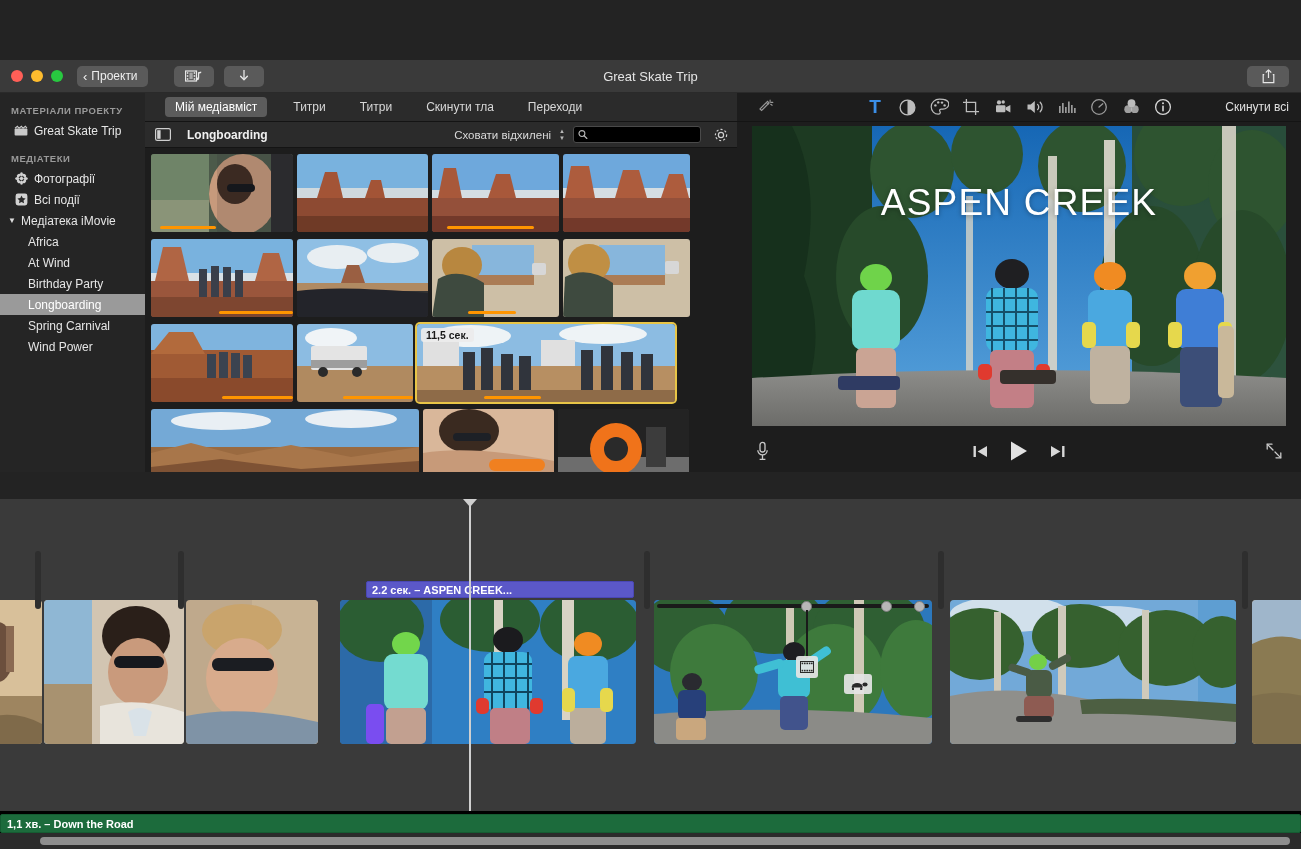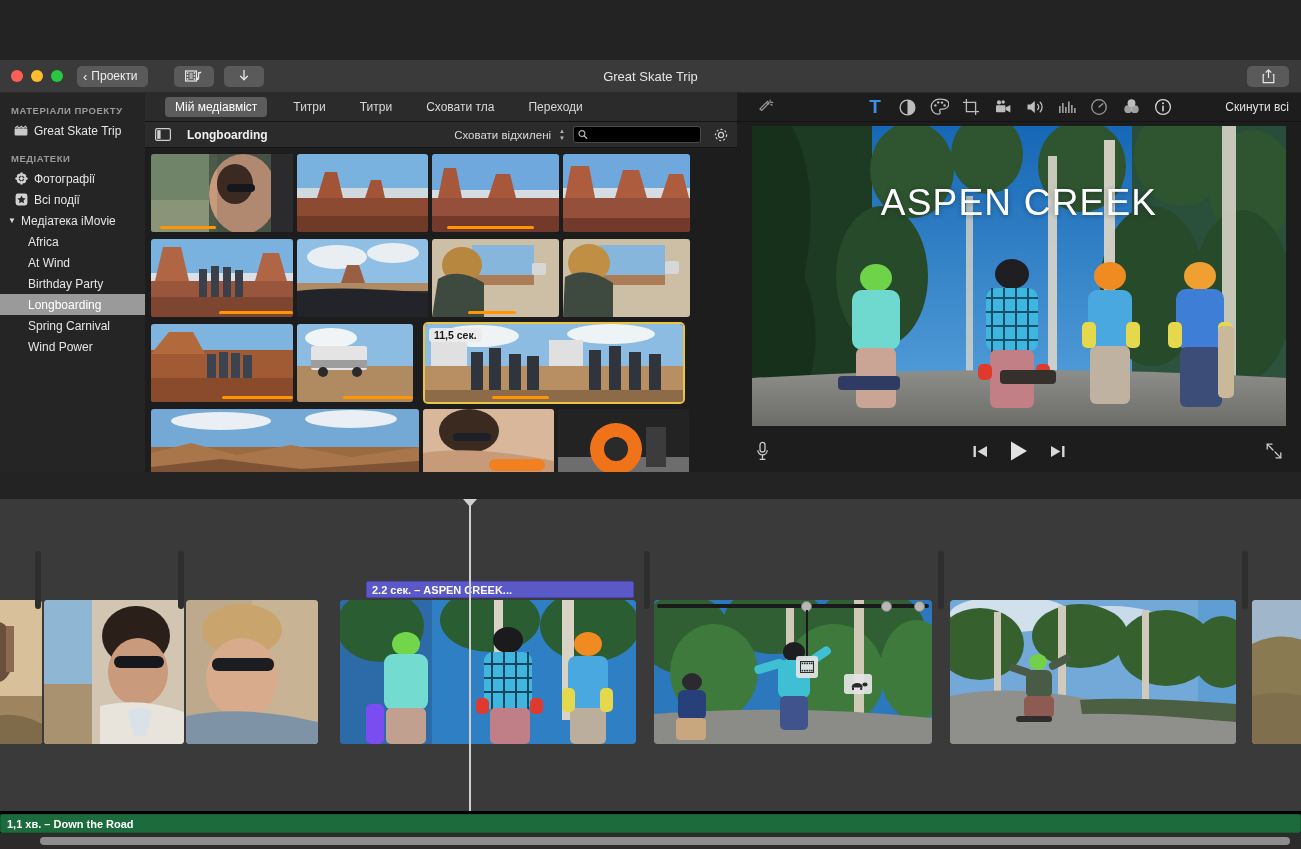--- a/index.html
+++ b/index.html
@@ -84,21 +84,21 @@
     border-radius: 3px; display: flex; align-items: center; padding-left: 4px; gap: 4px;
   }
   .searchbox input {
     background: transparent; border: 0; outline: 0; color: #ddd;
     font-size: 11px; width: 100%; font-family: inherit;
   }
 
   .thumbs { position: relative; height: 324px; overflow: hidden; padding: 6px 0 0 6px; }
   .trow { display: flex; gap: 4px; margin-bottom: 7px; }
   .thumb { position: relative; height: 78px; border-radius: 3px; overflow: hidden; background: #333; }
-  .thumb.sel { box-shadow: 0 0 0 2px #e8c547; margin-left: 8px; }
+  .thumb.sel { box-shadow: 0 0 0 2px #e8c547; }
   .usedbar { position: absolute; left: 18%; bottom: 3px; height: 3.5px; width: 55%; background: #ff9500; border-radius: 2px; }
   .durbadge {
     position: absolute; left: 4px; top: 4px; background: rgba(236,236,236,.92);
     color: #1a1a1a; font-size: 10.5px; padding: 1px 5px; border-radius: 3px; font-weight: 600;
   }
 
   
   .viewer { position: absolute; left: 737px; top: 93px; width: 564px; height: 379px; background: #1d1d1d; }
   .vtoolbar { height: 29px; display: flex; align-items: center; padding: 0 12px; gap: 0; border-bottom: 1px solid #141414;}
   .vicon { width: 32px; height: 29px; display: flex; align-items: center; justify-content: center; color: #bdbdbd; }
@@ -285,21 +285,21 @@
     <div class="side-row child">
       <span>Wind Power</span>
     </div>
   </div>
 
   <div class="browser">
     <div class="tabbar">
       <div class="tab active">Мій медіавміст</div>
       <div class="tab" style="margin-left:12px;">Титри</div>
       <div class="tab" style="margin-left:10px;">Титри</div>
-      <div class="tab" style="margin-left:10px;">Сховати тла</div>
+      <div class="tab" style="margin-left:10px;">Скинути тла</div>
       <div class="tab" style="margin-left:10px;">Переходи</div>
     </div>
 
     <div class="browsubbar">
       <span style="display:flex;">
         <svg width="16" height="13" viewBox="0 0 16 13">
           <rect x="0.6" y="0.6" width="14.8" height="11.8" rx="1.6" fill="none" stroke="#cfcfcf" stroke-width="1.2"></rect>
           <rect x="2.2" y="2.2" width="3.4" height="8.6" fill="#cfcfcf"></rect>
         </svg>
       </span>

